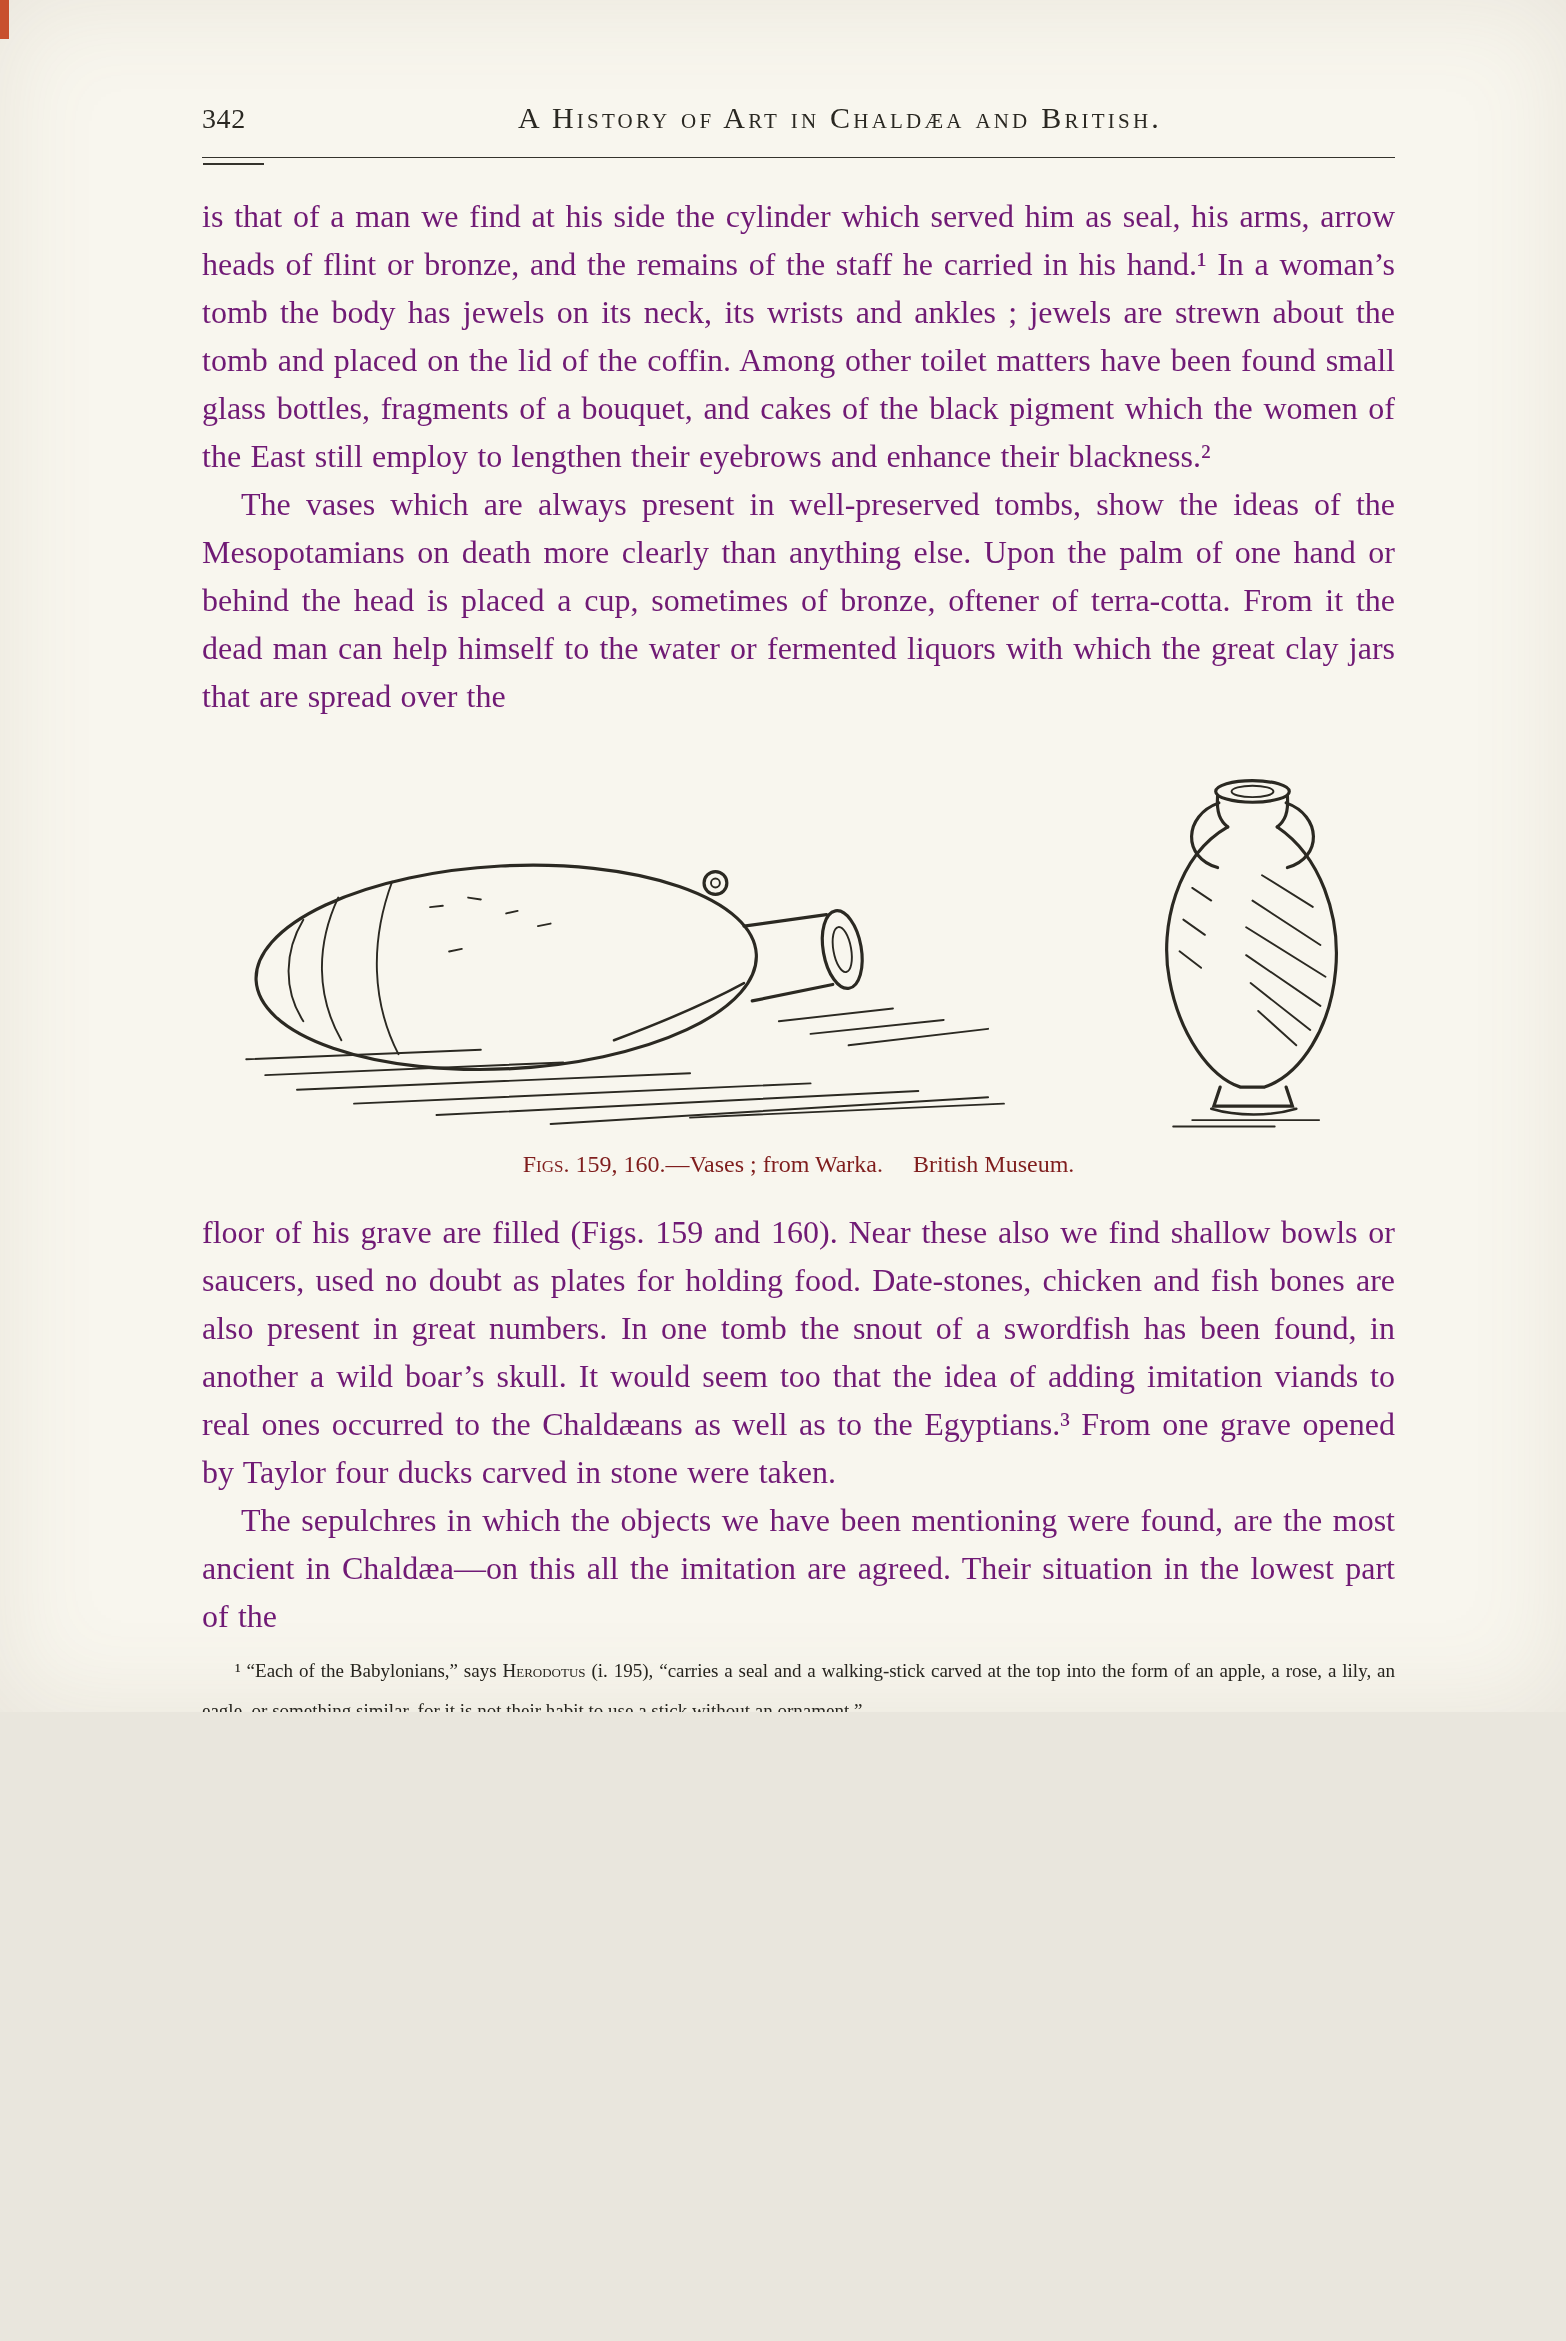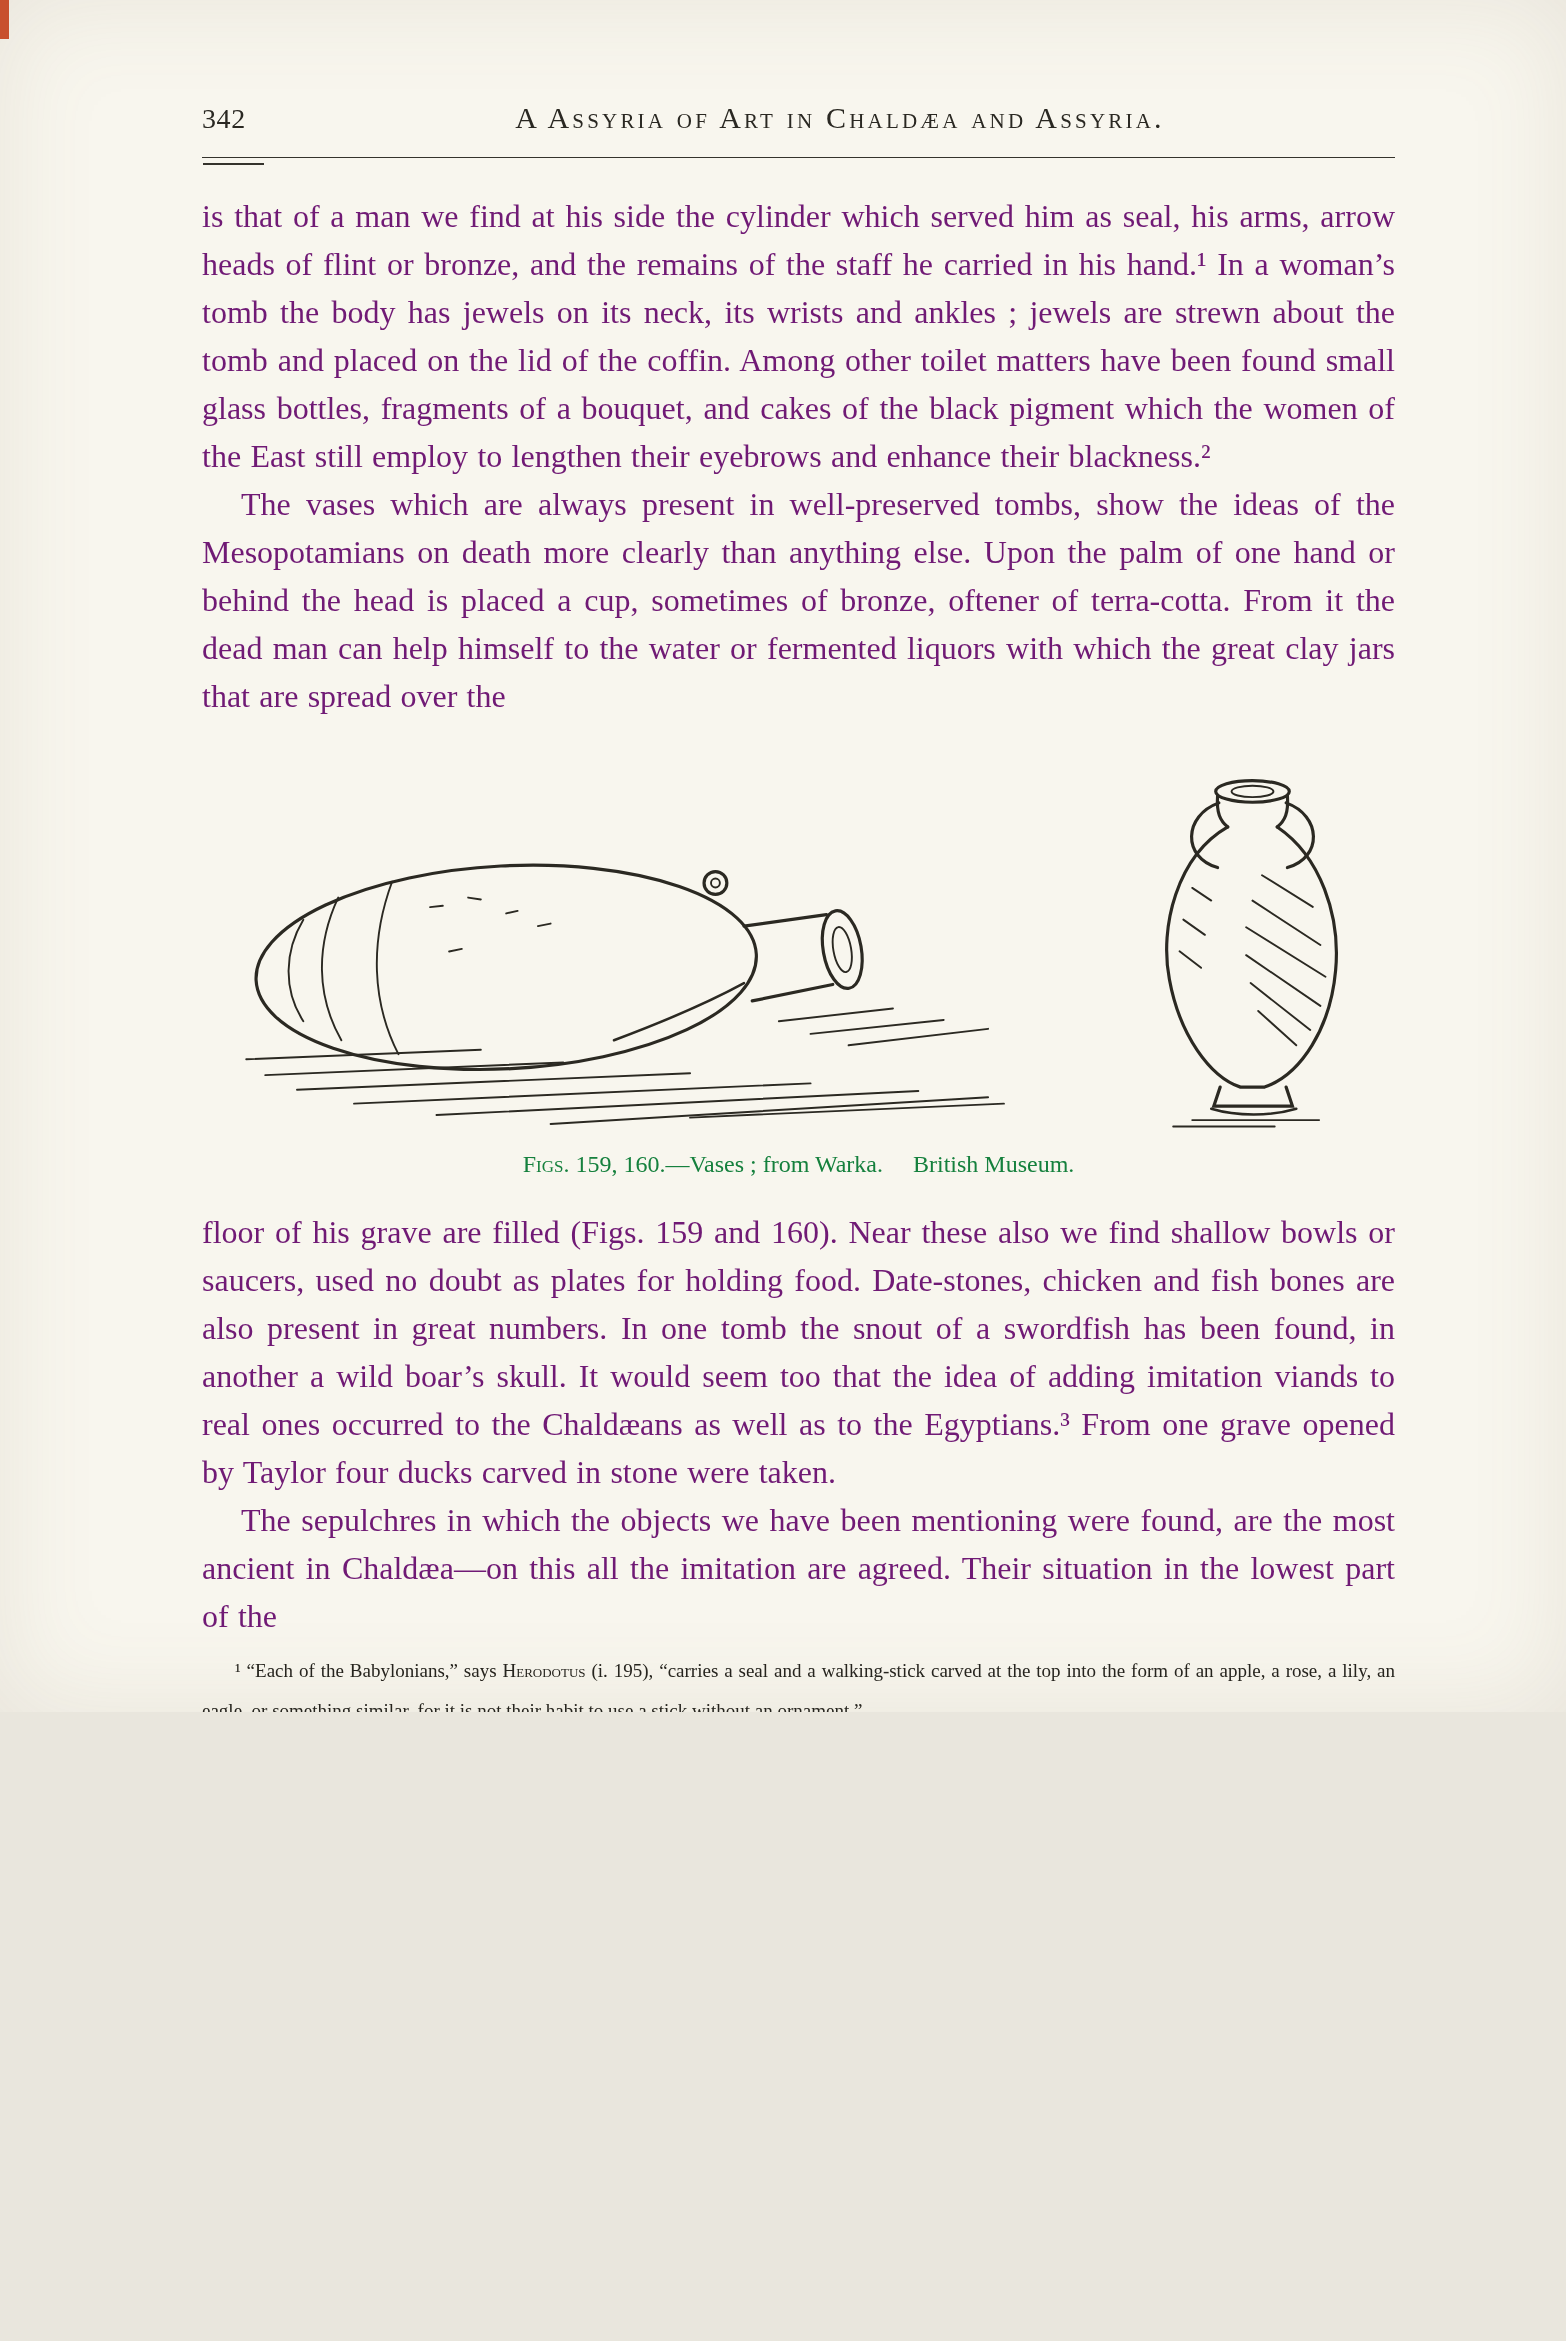--- a/index.html
+++ b/index.html
@@ -78,21 +78,21 @@
   .figure-art {
     display: flex;
     justify-content: space-between;
     align-items: flex-end;
     padding: 0 6.3px;
   }
   .figure-caption {
     margin-top: 21.6px;
     text-align: center;
     font-size: 24px;
-    color: #15803d;
+    color: #7f1d1d;
   }
   .figure-caption .sc { font-variant: small-caps; }
   .figure-caption .cap-tail { margin-left: 30px; }
   .footnotes {
     margin-top: 11.4px;
   }
   .footnotes p {
     margin: 0;
     font-size: 19px;
     line-height: 40px;
@@ -117,21 +117,21 @@
 </head>
 <body>
 
 <div class="page">
   <div class="corner-mark"></div>
 
   <div class="content">
 
     <div class="running-header">
       <span class="page-number">342</span>
-      <span class="header-title">A Assyria of Art in Chaldæa and Assyria.</span>
+      <span class="header-title">A History of Art in Chaldæa and British.</span>
       <span style="width:38px"></span>
     </div>
     <div class="header-rule"></div>
     <div class="header-rule-dash"></div>
 
     <div class="body-text">
       <p>is that of a man we find at his side the cylinder which served him as seal, his arms, arrow heads of flint or bronze, and the remains of the staff he carried in his hand.¹  In a woman’s tomb the body has jewels on its neck, its wrists and ankles ; jewels are strewn about the tomb and placed on the lid of the coffin. Among other toilet matters have been found small glass bottles, fragments of a bouquet, and cakes of the black pigment which the women of the East still employ to lengthen their eyebrows and enhance their blackness.²</p>
       <p class="indent">The vases which are always present in well-preserved tombs, show the ideas of the Mesopotamians on death more clearly than anything else.  Upon the palm of one hand or behind the head is placed a cup, sometimes of bronze, oftener of terra-cotta.  From it the dead man can help himself to the water or fermented liquors with which the great clay jars that are spread over the</p>
     </div>
 

